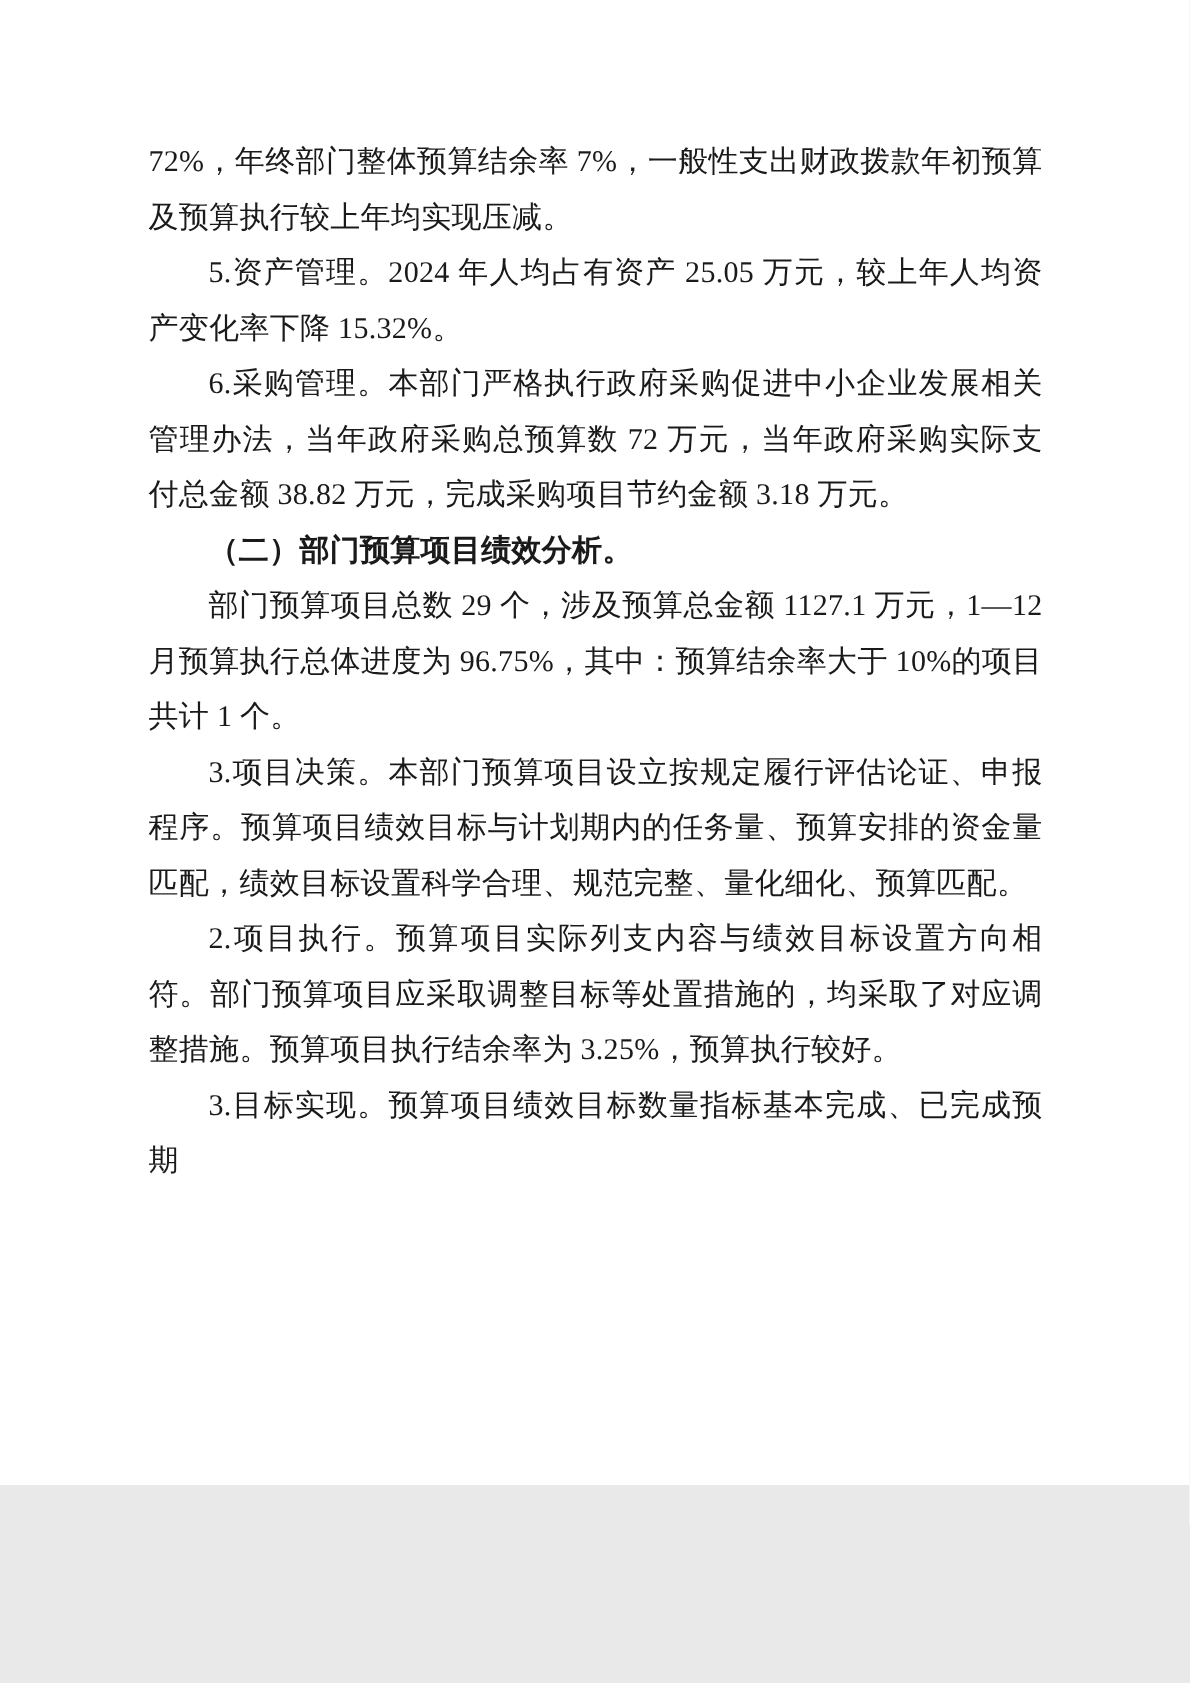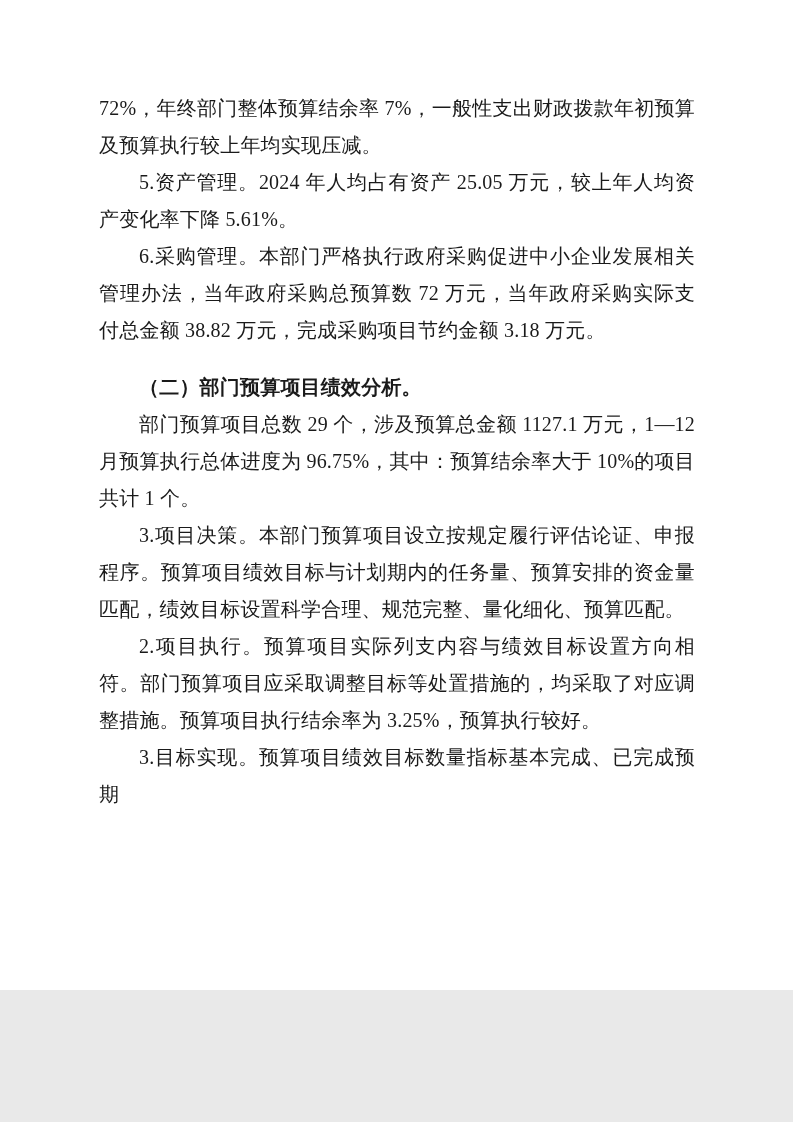--- a/index.html
+++ b/index.html
@@ -32,40 +32,39 @@
     margin: 0;
     padding: 0;
     text-indent: 2em;
     word-break: break-all;
   }
   .content p.cont {
     text-indent: 0;
   }
   .content p.heading {
     font-weight: 700;
-    margin-top: 20px;
   }
   .footer {
     position: absolute;
     left: 0;
     top: 1063px;
     width: 793px;
     text-align: center;
     font-family: "Liberation Sans", "DejaVu Sans", sans-serif;
     font-size: 17px;
     color: #8b5cf6;
   }
 </style>
 </head>
 <body>
 
 <div class="page">
   <div class="content">
     <p class="cont">72%，年终部门整体预算结余率 7%，一般性支出财政拨款年初预算及预算执行较上年均实现压减。</p>
-    <p>5.资产管理。2024 年人均占有资产 25.05 万元，较上年人均资产变化率下降 5.61%。</p>
+    <p>5.资产管理。2024 年人均占有资产 25.05 万元，较上年人均资产变化率下降 15.32%。</p>
     <p>6.采购管理。本部门严格执行政府采购促进中小企业发展相关管理办法，当年政府采购总预算数 72 万元，当年政府采购实际支付总金额 38.82 万元，完成采购项目节约金额 3.18 万元。</p>
     <p class="heading">（二）部门预算项目绩效分析。</p>
     <p>部门预算项目总数 29 个，涉及预算总金额 1127.1 万元，1—12月预算执行总体进度为 96.75%，其中：预算结余率大于 10%的项目共计 1 个。</p>
     <p>3.项目决策。本部门预算项目设立按规定履行评估论证、申报程序。预算项目绩效目标与计划期内的任务量、预算安排的资金量匹配，绩效目标设置科学合理、规范完整、量化细化、预算匹配。</p>
     <p>2.项目执行。预算项目实际列支内容与绩效目标设置方向相符。部门预算项目应采取调整目标等处置措施的，均采取了对应调整措施。预算项目执行结余率为 3.25%，预算执行较好。</p>
     <p>3.目标实现。预算项目绩效目标数量指标基本完成、已完成预期</p>
   </div>
   <div class="footer">- 18-</div>
 </div>
 

